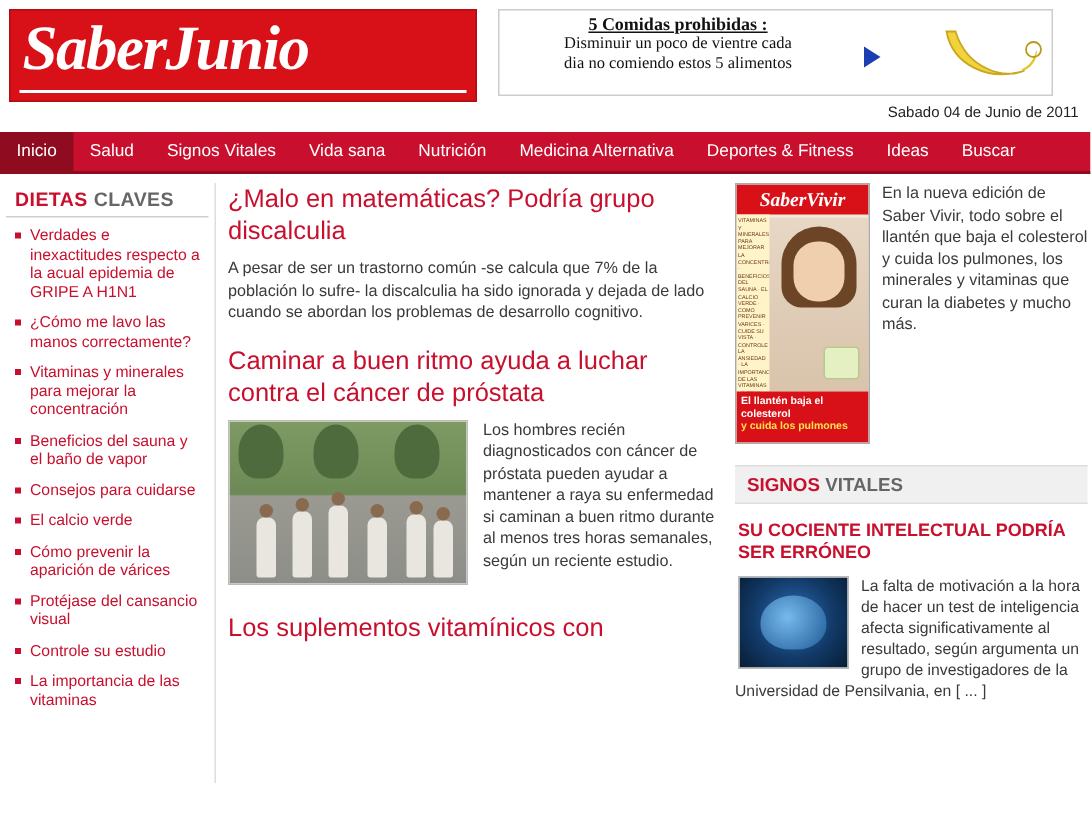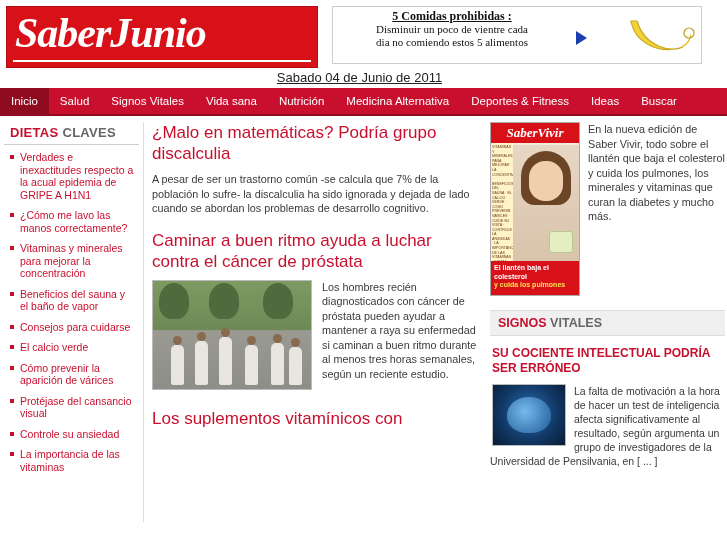--- a/index.html
+++ b/index.html
@@ -102,26 +102,25 @@
     position: absolute;
     right: 6px;
     top: 6px;
     width: 70px;
     height: 44px;
   }
 
   
   .datebar {
     height: 18px;
-    text-align: center;
+    text-align: right;
     padding-right: 8px;
-    font-size: 13px;
+    font-size: 10px;
     color: #222222;
     box-sizing: border-box;
-    text-decoration: underline;
   }
 
   
   .nav {
     height: 26px;
     background: #c8102e;
     display: flex;
     align-items: stretch;
     border-bottom: 2px solid #8f0b20;
   }
@@ -506,21 +505,21 @@
         <div class="panel-rule"></div>
         <ul class="topic-list">
           <li>Verdades e inexactitudes respecto a la acual epidemia de GRIPE A H1N1</li>
           <li>¿Cómo me lavo las manos correctamente?</li>
           <li>Vitaminas y minerales para mejorar la concentración</li>
           <li>Beneficios del sauna y el baño de vapor</li>
           <li>Consejos para cuidarse</li>
           <li>El calcio verde</li>
           <li>Cómo prevenir la aparición de várices</li>
           <li>Protéjase del cansancio visual</li>
-          <li>Controle su ansiedad</li>
+          <li>Controle su estudio</li>
           <li>La importancia de las vitaminas</li>
         </ul>
       </div>
     </div>
 
     <div class="col-mid">
 
       <div class="article">
         <h2>¿Malo en matemáticas? Podría grupo discalculia</h2>
         <div class="article-body">

